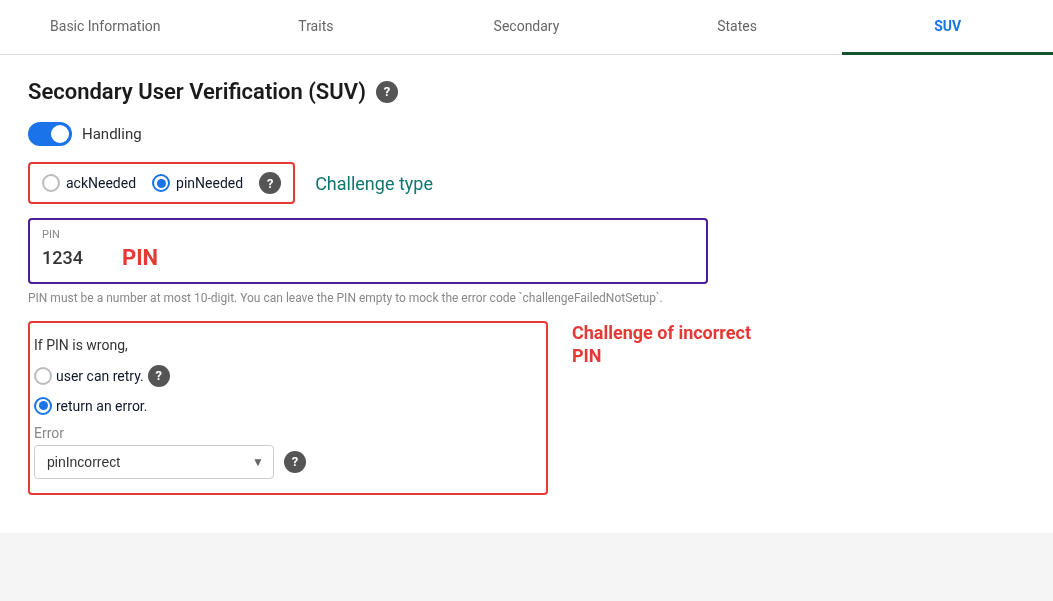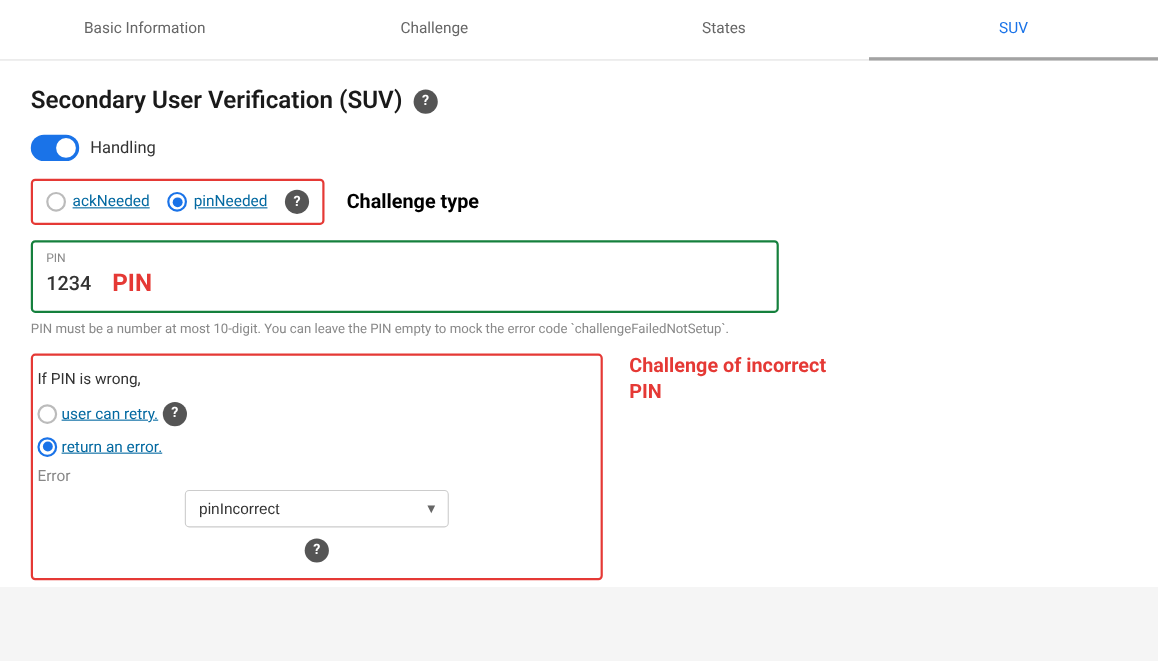--- a/index.html
+++ b/index.html
@@ -28,22 +28,22 @@
       padding: 18px 10px;
       text-align: center;
       font-size: 14px;
       color: #666;
       cursor: pointer;
       border-bottom: 3px solid transparent;
       margin-bottom: -1px;
     }
     .tab.active {
       color: #1a73e8;
-      border-bottom: 3px solid #a3a3a3;
-      font-weight: 400;
+      border-bottom: 3px solid #14532d;
+      font-weight: 700;
     }
     
     .content {
       padding: 24px 28px;
       flex: 1;
       overflow-y: auto;
       background: #fff;
     }
     .page-title {
       font-size: 22px;
@@ -136,47 +136,47 @@
     }
     .radio-circle.selected::after {
       content: '';
       width: 9px;
       height: 9px;
       border-radius: 50%;
       background: #1a73e8;
     }
     .radio-label {
       font-size: 14px;
-      color: #0369a1;
-      text-decoration: underline;
+      color: #0f172a;
     }
     .section-label-red {
-      color: #000000;
+      color: #0f766e;
       font-size: 18px;
-      font-weight: 700;
+      font-weight: 400;
     }
     
     .pin-section {
       margin-bottom: 8px;
     }
     .pin-box {
-      border: 2px solid #15803d;
+      border: 2px solid #4c1d95;
       border-radius: 4px;
       padding: 8px 12px 12px;
       width: 680px;
       background: #fff;
     }
     .pin-field-label {
       font-size: 11px;
       color: #888;
       margin-bottom: 4px;
     }
     .pin-display-row {
       display: flex;
       align-items: center;
+      gap: 20px;
     }
     .pin-value {
       font-size: 18px;
       color: #333;
       font-weight: 500;
       min-width: 60px;
     }
     .pin-label-red {
       font-size: 22px;
       font-weight: 700;
@@ -218,21 +218,20 @@
     }
     .dropdown-label {
       font-size: 14px;
       color: #888;
       margin-bottom: 4px;
     }
     .dropdown-row {
       display: flex;
       align-items: center;
       gap: 10px;
-      flex-direction: column;
     }
     .dropdown-select {
       border: 1px solid #ccc;
       border-radius: 4px;
       padding: 8px 36px 8px 12px;
       font-size: 14px;
       color: #333;
       background: #fff;
       appearance: none;
       width: 240px;
@@ -260,21 +259,22 @@
       max-width: 180px;
     }
   </style>
 </head>
 <body>
 
 <div class="container">
 
   <div class="tab-bar">
     <div class="tab">Basic Information</div>
-    <div class="tab">Challenge</div>
+    <div class="tab">Traits</div>
+    <div class="tab">Secondary</div>
     <div class="tab">States</div>
     <div class="tab active">SUV</div>
   </div>
 
   <div class="content">
 
     <div class="page-title">
       <span>Secondary User Verification (SUV)</span>
       <span class="help-icon">?</span>
     </div>

